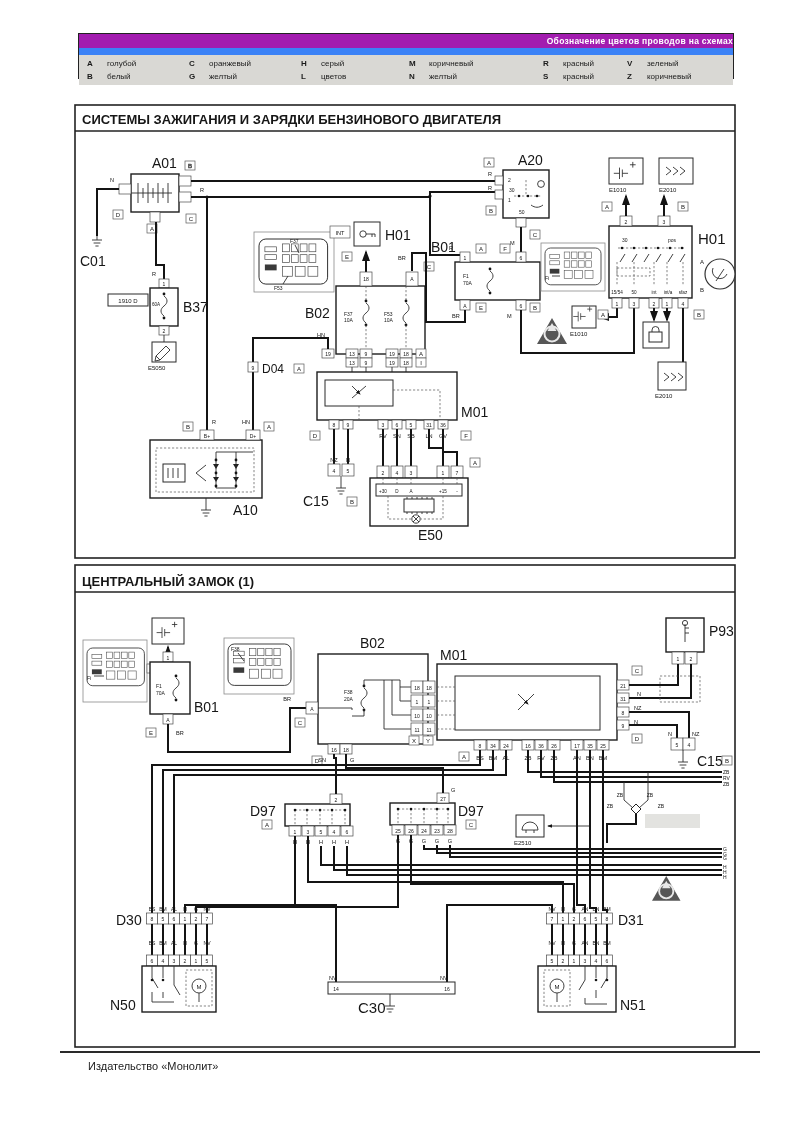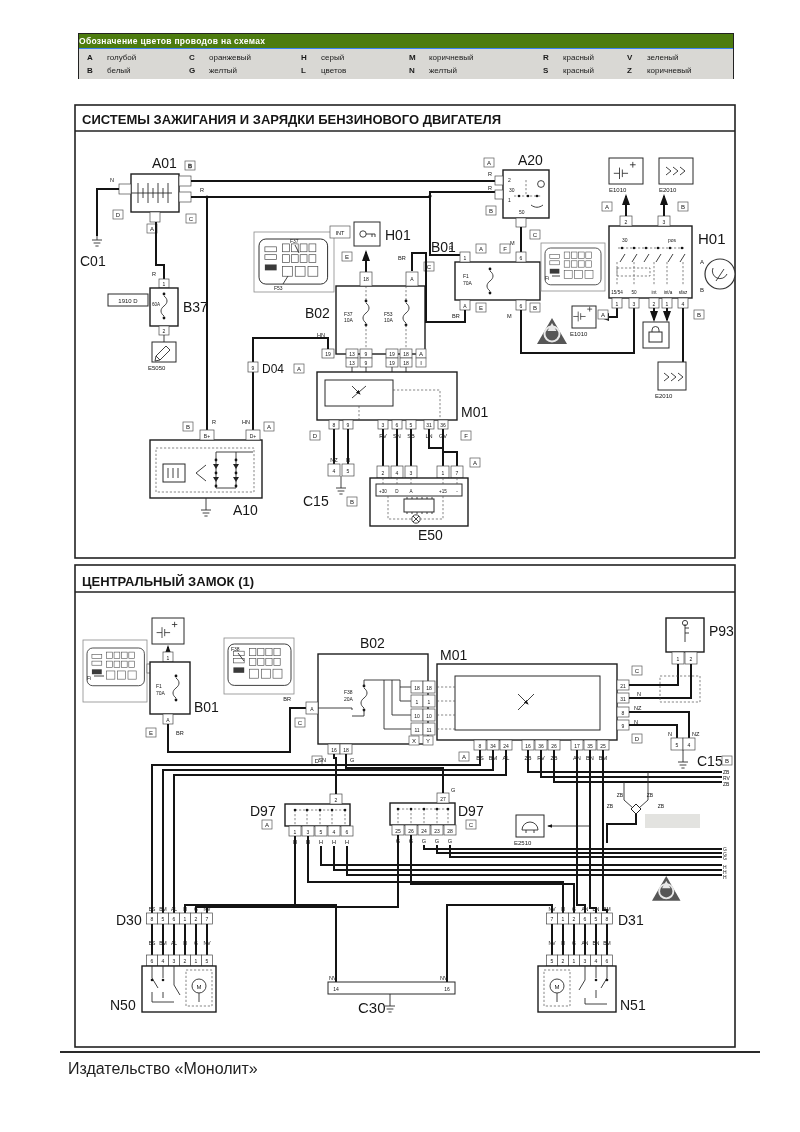--- a/index.html
+++ b/index.html
@@ -1,27 +1,27 @@
 <!DOCTYPE html>
 <html><head>
 <meta charset="utf-8">
 <style>
   html,body{margin:0;padding:0;background:#fff;}
   #page{position:relative;width:800px;height:1132px;background:#fff;overflow:hidden;
         font-family:"Liberation Sans",sans-serif;color:#1a1a1a;}
   
   #legend{position:absolute;left:78px;top:33px;width:656px;height:46px;border:1.6px solid #222;box-sizing:border-box;}
-  #legend .hdr{height:14px;background:#4d7c0f;color:#fff;font-size:8.5px;font-weight:bold;
-               text-align:left;line-height:14px;letter-spacing:.3px;}
-  #legend .body{position:relative;height:30px;background:#d9d8d4;border-top:1px solid #3b82f6;}
+  #legend .hdr{height:14px;background:#a21caf;color:#fff;font-size:8.5px;font-weight:bold;
+               text-align:right;line-height:14px;letter-spacing:.3px;}
+  #legend .body{position:relative;height:30px;background:#d9d8d4;border-top:7px solid #3b82f6;}
   .lcol{position:absolute;top:2px;font-size:8px;line-height:13px;white-space:nowrap;}
   .lc{display:inline-block;width:20px;font-weight:bold;}
   
   #footrule{position:absolute;left:60px;top:1051px;width:700px;height:2px;background:#2a2a2a;}
-  #footer{position:absolute;left:68px;top:1060px;font-size:16px;color:#222;}
+  #footer{position:absolute;left:88px;top:1060px;font-size:11px;color:#222;}
   
   svg{position:absolute;left:0;top:0;}
   svg text{font-family:"Liberation Sans",sans-serif;fill:#161616;}
   .t15{font-size:15px}.t14{font-size:14px}.t13{font-size:13px}.t12{font-size:12px}.t6{font-size:6px}.t55{font-size:5.6px}.t5{font-size:5px}.t45{font-size:4.6px}
   .bold{font-weight:bold}.mid{text-anchor:middle}.end{text-anchor:end}
   .panel{fill:none;stroke:#222;stroke-width:1.6}
   .cb{fill:#fff;stroke:#1d1d1d;stroke-width:1.4}
   .cb2{fill:#fff;stroke:#2a2a2a;stroke-width:1}
   .pb{fill:#fff;stroke:#4a4a4a;stroke-width:.7}
   .lbr{fill:#fff;stroke:#5a5a5a;stroke-width:.7}

